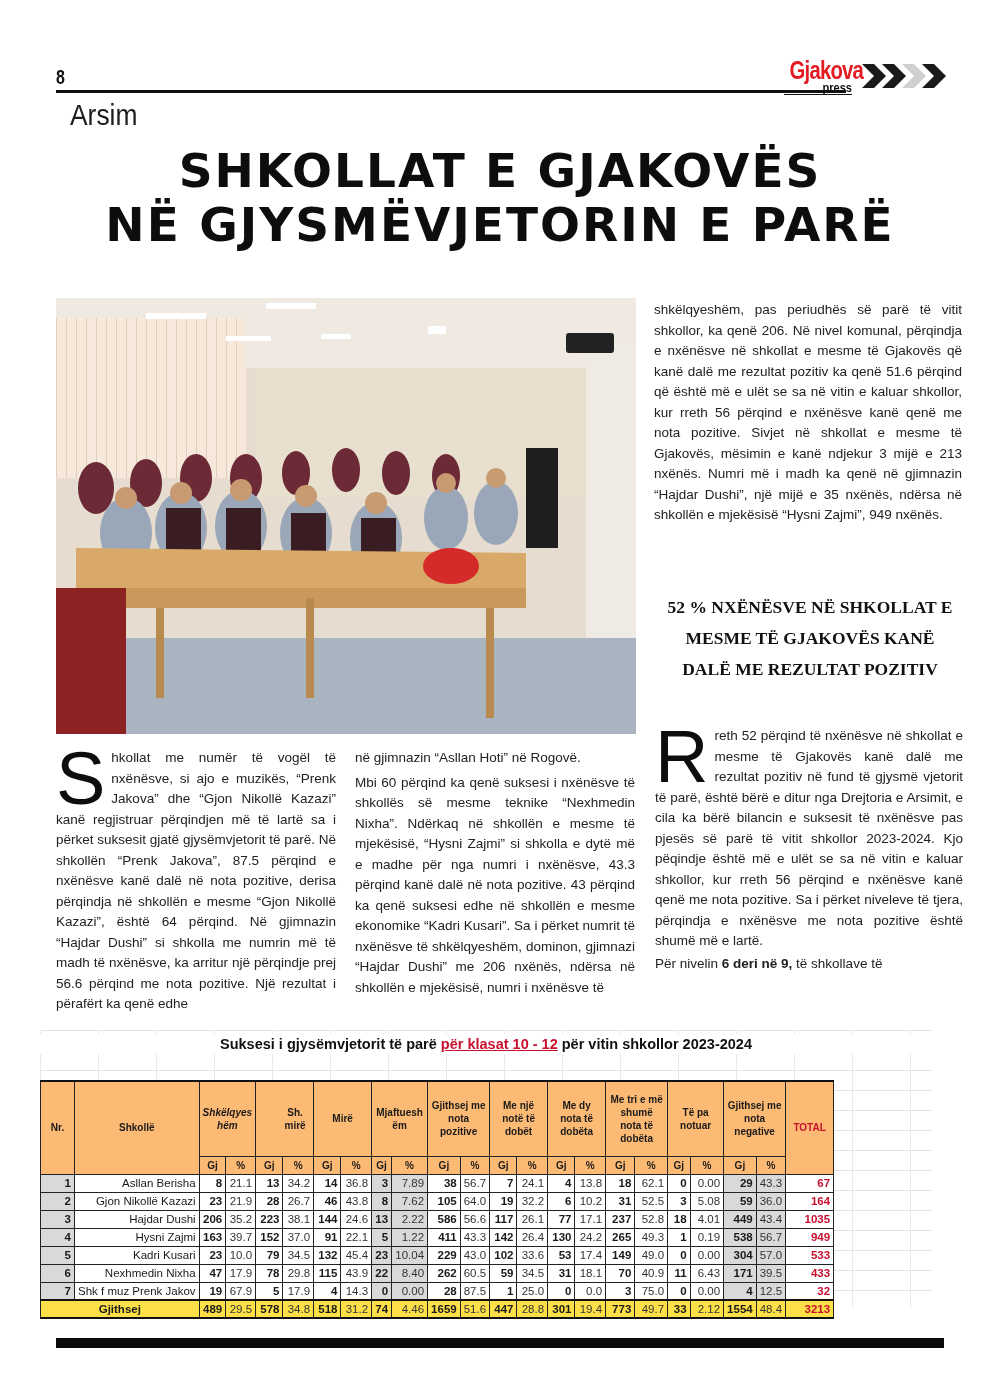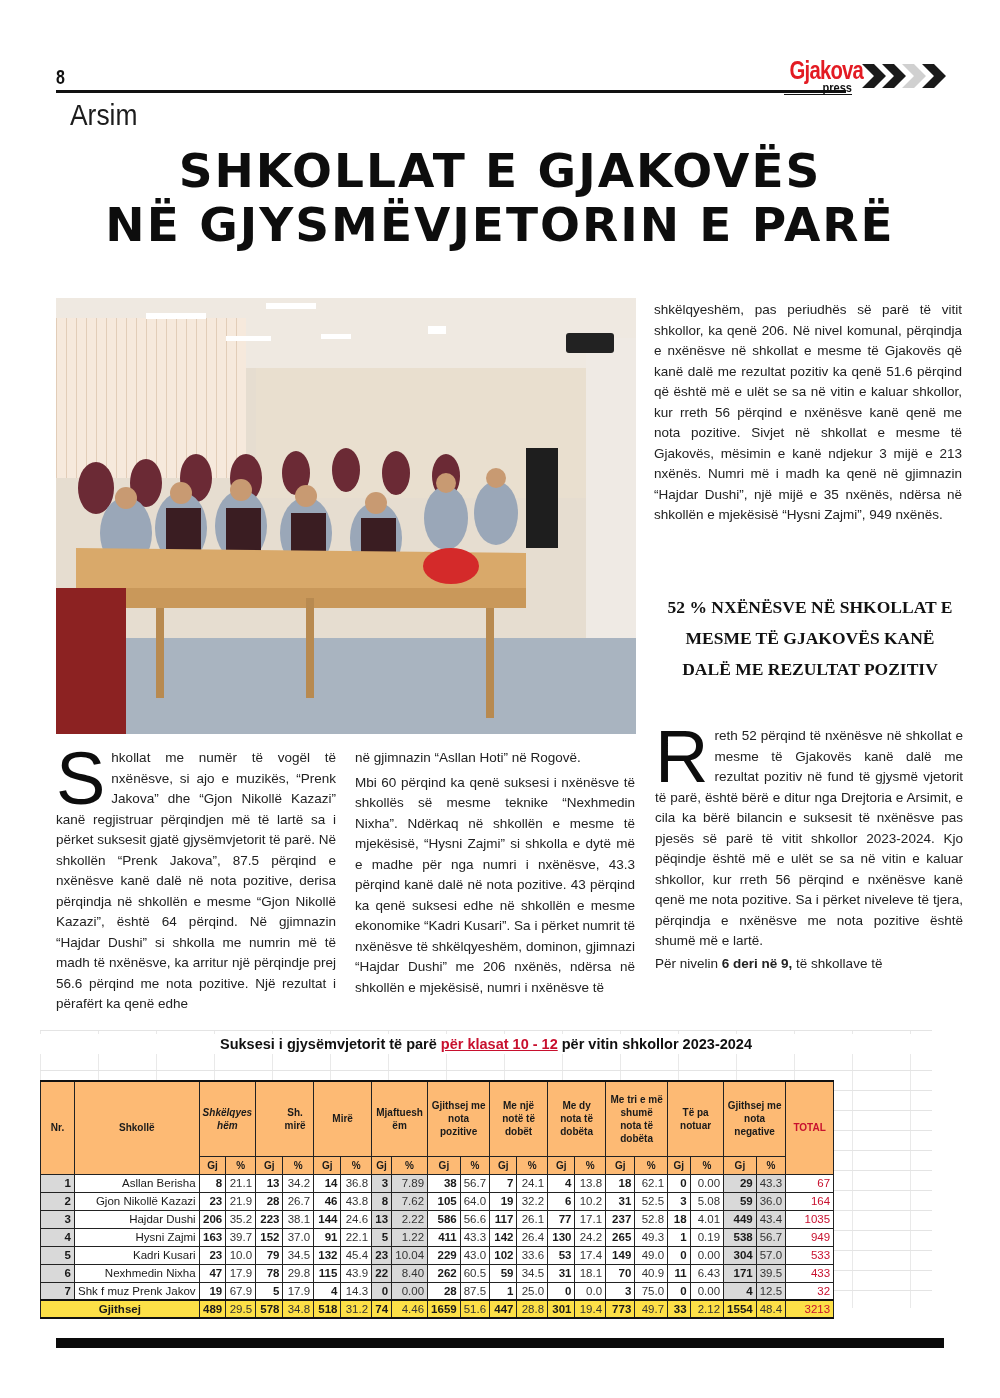--- a/index.html
+++ b/index.html
@@ -42,21 +42,21 @@
   .tbl-title .hl { color: #c8102e; text-decoration: underline; }
   table.stats { position: absolute; left: 0; top: 50px; border-collapse: collapse; font-family: "Liberation Sans", sans-serif; font-size: 11.5px; background: #fff; }
   table.stats th, table.stats td { border: 1px solid #222; padding: 0 3px; height: 18px; }
   table.stats th { background: #fdba74; font-weight: bold; text-align: center; font-size: 10px; line-height: 13px; }
   table.stats thead tr.top th { border-top: 2px solid #111; height: 75px; }
   table.stats td { text-align: right; }
   table.stats td.gj { font-weight: bold; }
   table.stats td.pc { color: #333; }
   table.stats td.nr { background: #d9d9d9; font-weight: bold; width: 34px; }
   table.stats td.school { text-align: right; width: 120px; white-space: nowrap; overflow: hidden; }
-  table.stats td.total { color: #c8102e; font-weight: normal; }
+  table.stats td.total { color: #c8102e; font-weight: bold; }
   table.stats td.shade { background: #d9d9d9; }
   table.stats tr.sum td { background: #fde047; border-top: 2px solid #111; border-bottom: 2px solid #111; }
   table.stats tr.sum td.label { text-align: center; font-weight: bold; }
   table.stats th.total-h { color: #c8102e; }
 
   .footer-bar { position: absolute; left: 56px; top: 1338px; width: 888px; height: 10px; background: #0a0a0a; }
 </style>
 </head>
 <body>
 

